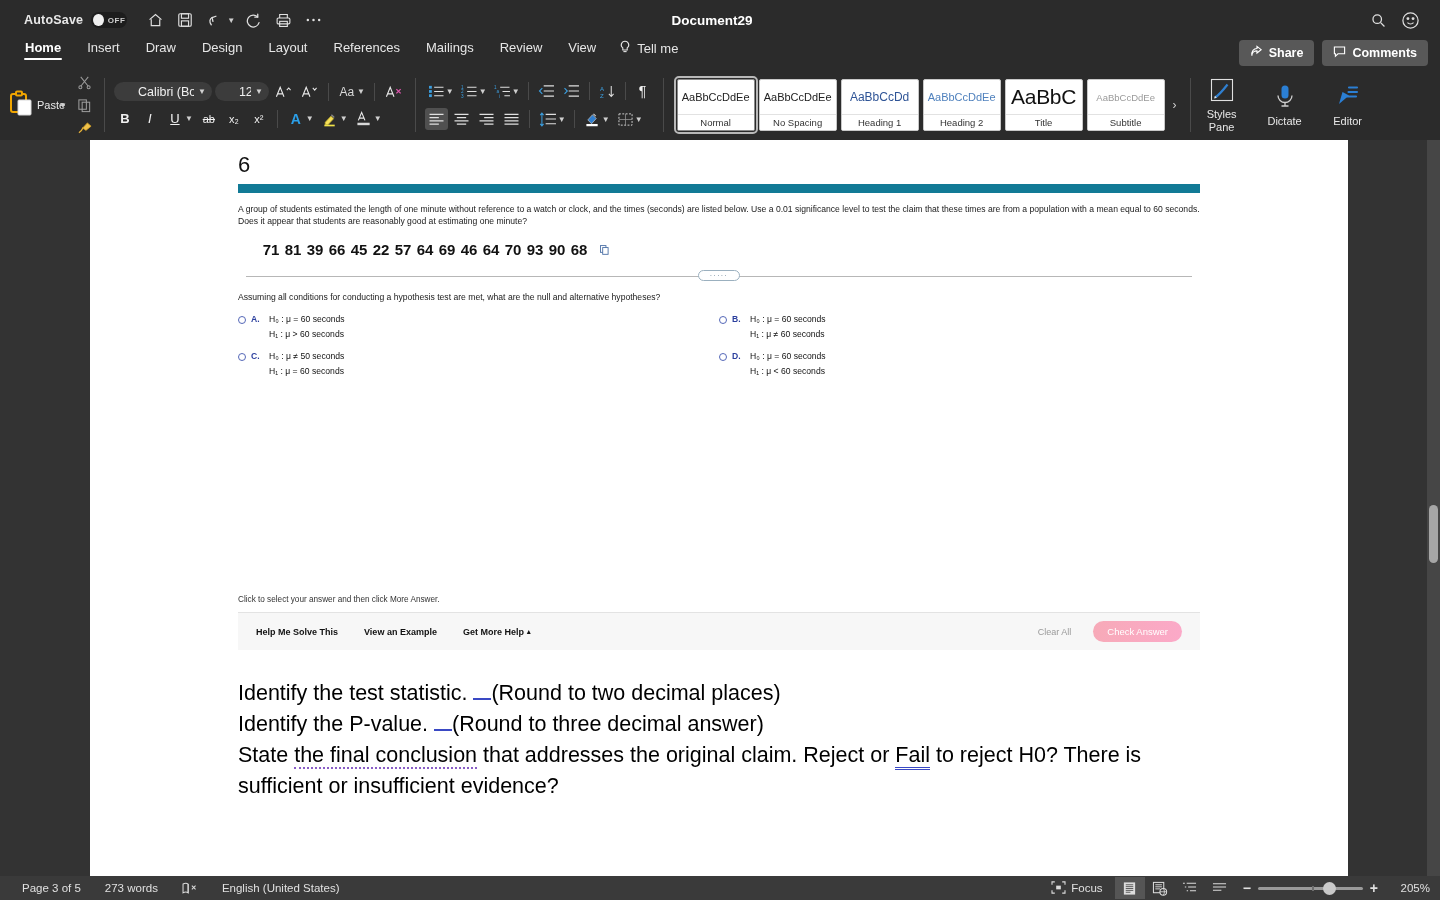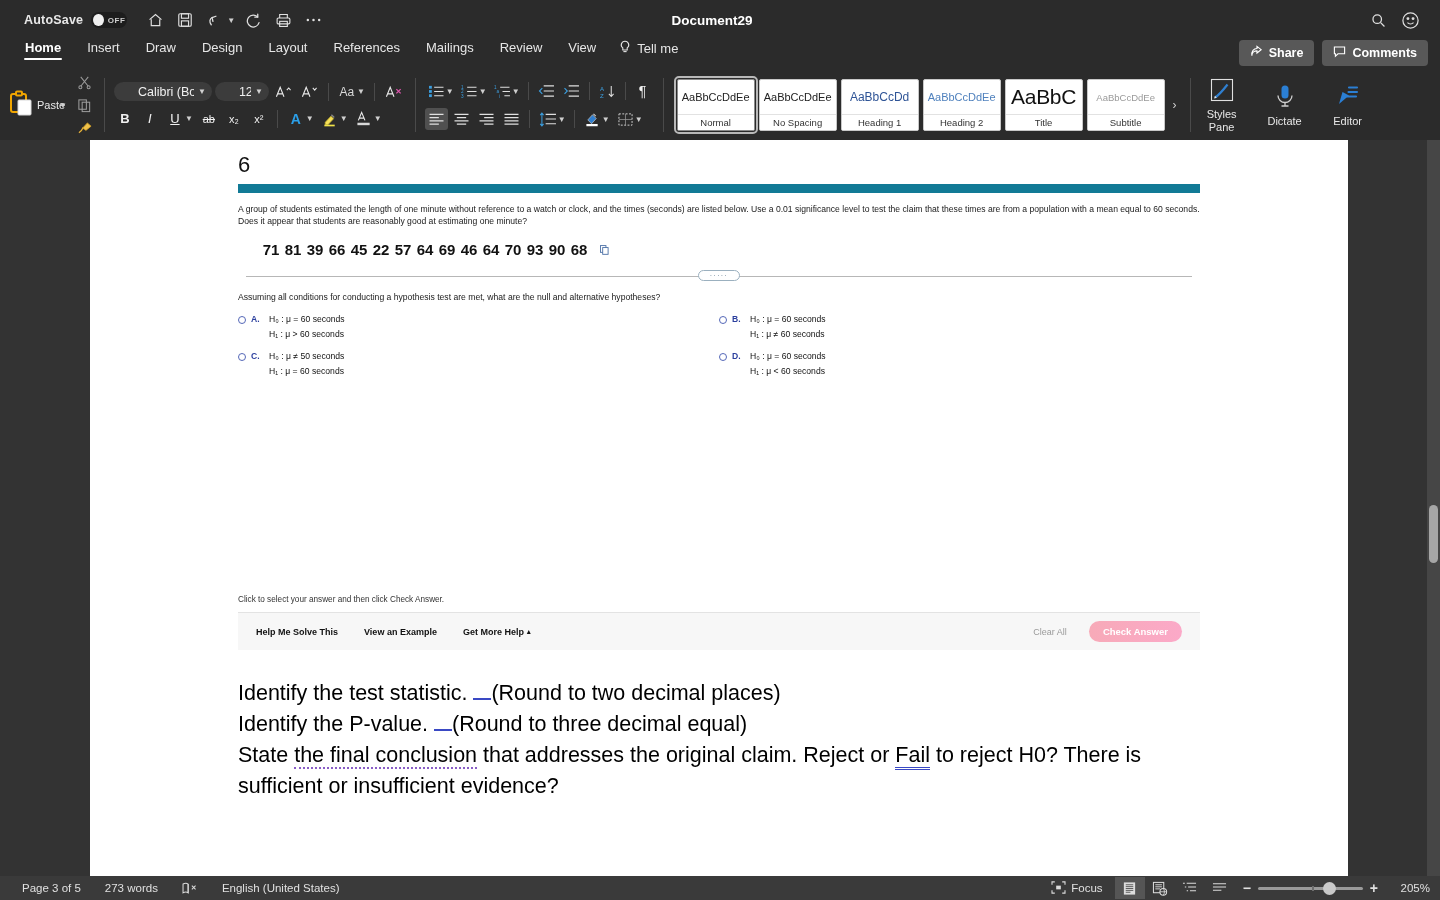--- a/index.html
+++ b/index.html
@@ -169,21 +169,21 @@
   .qfooter {
     position: absolute; left: 148px; right: 148px; top: 472px; height: 38px;
     background: #f7f7f7; border-top: 1px solid #e3e3e3;
     display: flex; align-items: center; padding: 0 18px;
   }
   .qf-link { font-size: 9px; font-weight: bold; color: #111; margin-right: 26px; display: flex; align-items: center; gap: 3px; }
   .qf-caret { font-size: 7px; }
   .clear-all { margin-left: auto; font-size: 9px; color: #9a9a9a; margin-right: 22px; }
   .check-answer {
     background: linear-gradient(90deg,#f7aab8,#fba9c8);
-    color: #ffffff; font-size: 9.5px; font-weight: bold;
+    color: #ffffff; font-size: 9.5px; font-weight: normal;
     border-radius: 11px; padding: 5px 14px;
   }
 
   
   .bigtext {
     position: absolute; left: 148px; right: 120px; top: 538px;
     font-size: 21.5px; color: #000; line-height: 1.44;
     font-family: "Liberation Sans", sans-serif;
   }
   .u-blank { border-bottom: 2px solid #3a49c4; display: inline-block; width: 18px; }
@@ -689,36 +689,36 @@
             <span class="ch-letter">D.</span>
             <span class="ch-lines">
               <span class="ch-line">H₀ : μ = 60 seconds</span>
               <span class="ch-line">H₁ : μ &lt; 60 seconds</span>
             </span>
           </div>
         </div>
       </div>
     </div>
 
-    <div class="hint">Click to select your answer and then click Check Answer.</div>
+    <div class="hint">Click to select your answer and then click More Answer.</div>
 
     <div class="qfooter">
       <span class="qf-link">Help Me Solve This</span>
       <span class="qf-link">View an Example</span>
       <span class="qf-link">
         <span>Get More Help</span>
         <span class="qf-caret">▴</span>
       </span>
       <span class="clear-all">Clear All</span>
       <span class="check-answer">Check Answer</span>
     </div>
 
     <div class="bigtext">
       <div><span>Identify the test statistic. </span><span class="u-blank"></span><span>(Round to two decimal places)</span></div>
-      <div><span>Identify the P-value. </span><span class="u-blank"></span><span>(Round to three decimal equal)</span></div>
+      <div><span>Identify the P-value. </span><span class="u-blank"></span><span>(Round to three decimal answer)</span></div>
       <div><span>State </span><span class="u-wavy">the final conclusion</span><span> that addresses the original claim. Reject or </span><span class="u-dbl">Fail</span><span> to reject H0? There is sufficient or insufficient evidence?</span></div>
     </div>
   </div>
 
   <div class="vscroll">
     <div class="vthumb"></div>
   </div>
 </div>
 
 <div class="statusbar">

